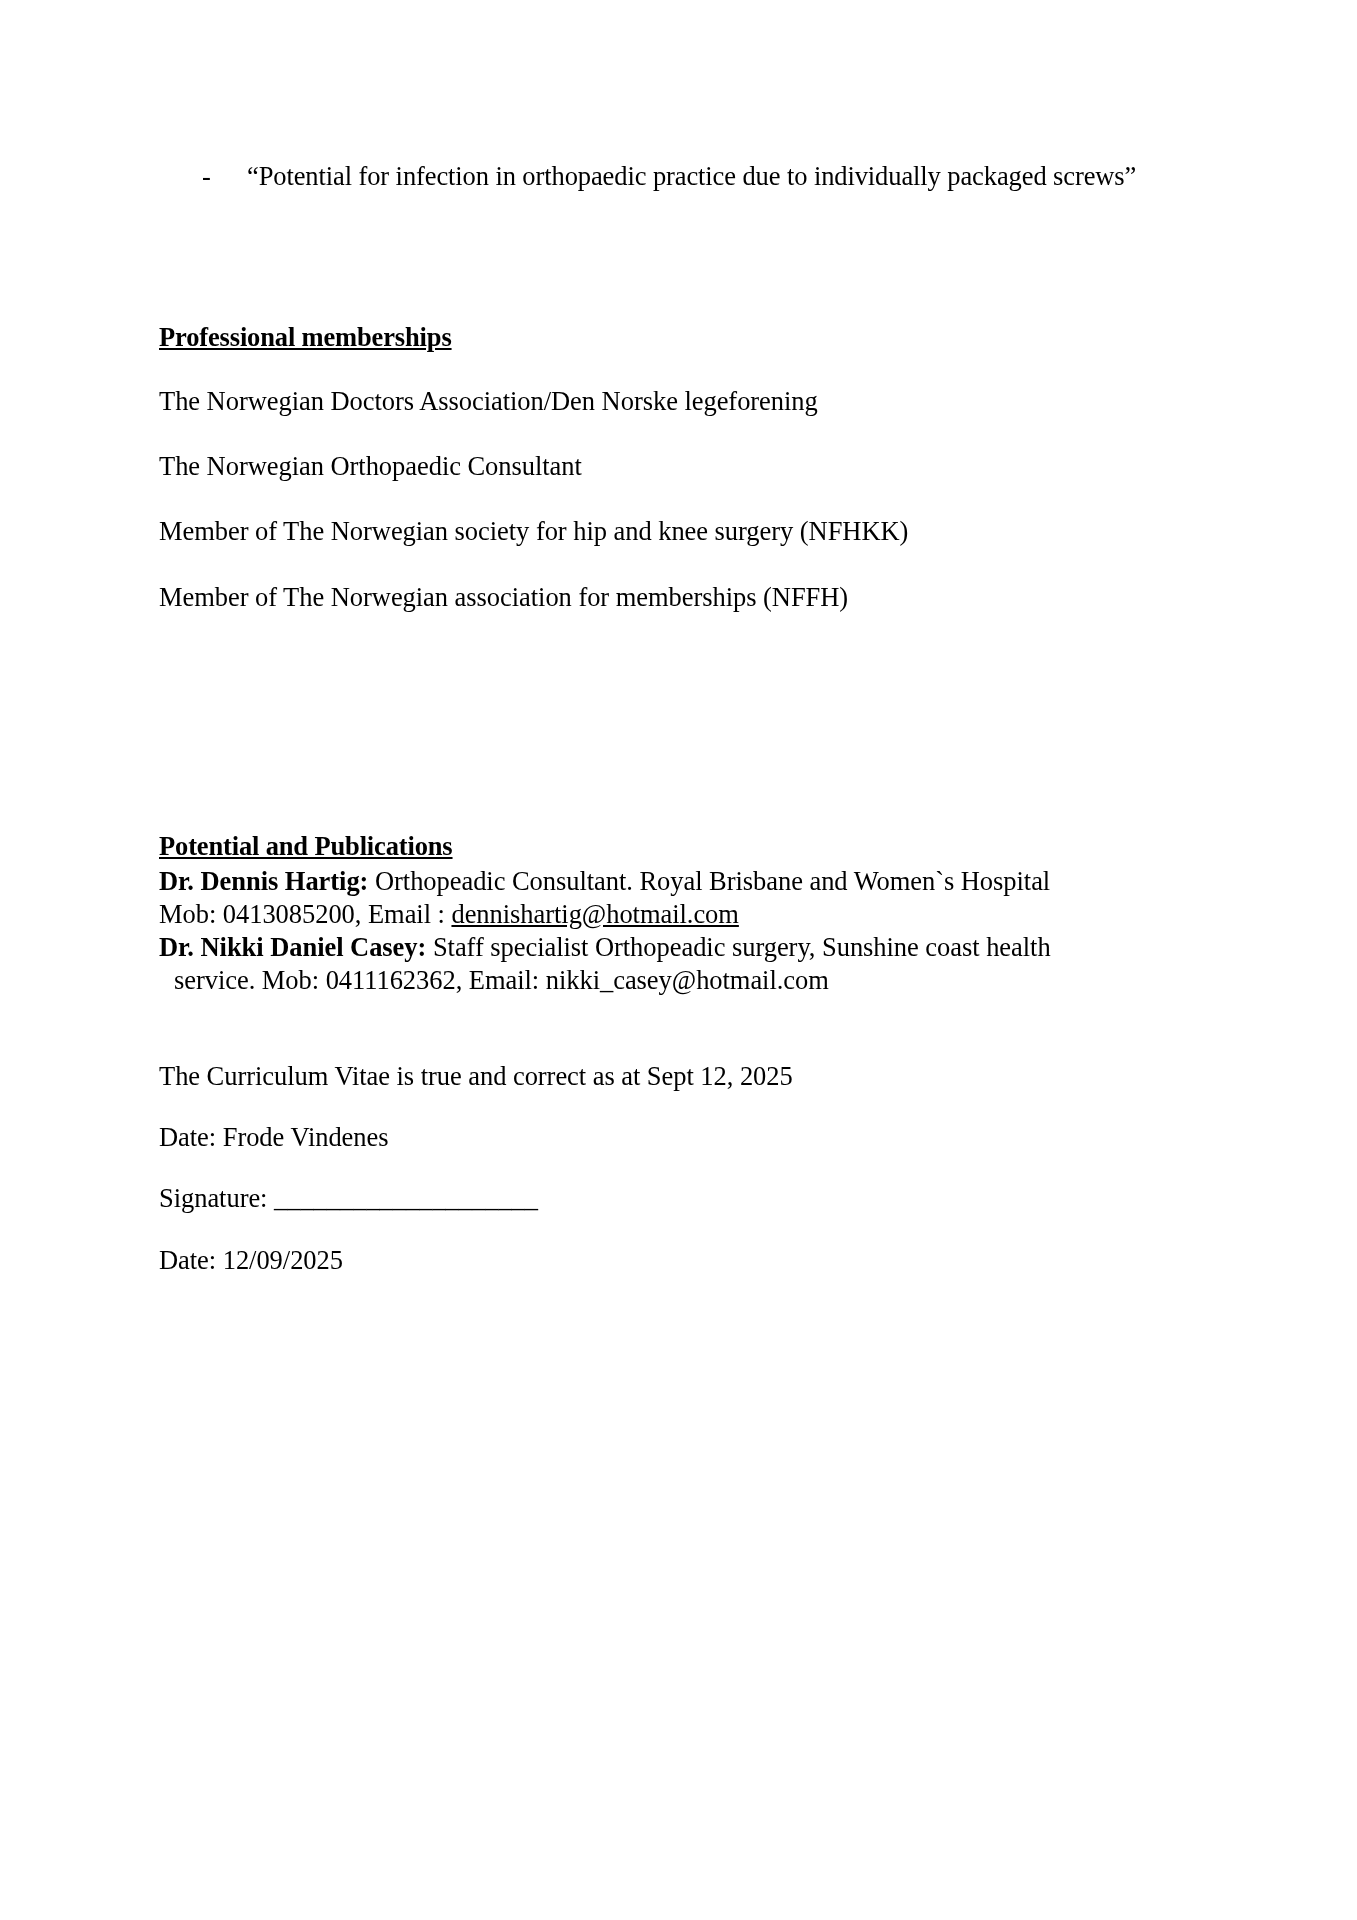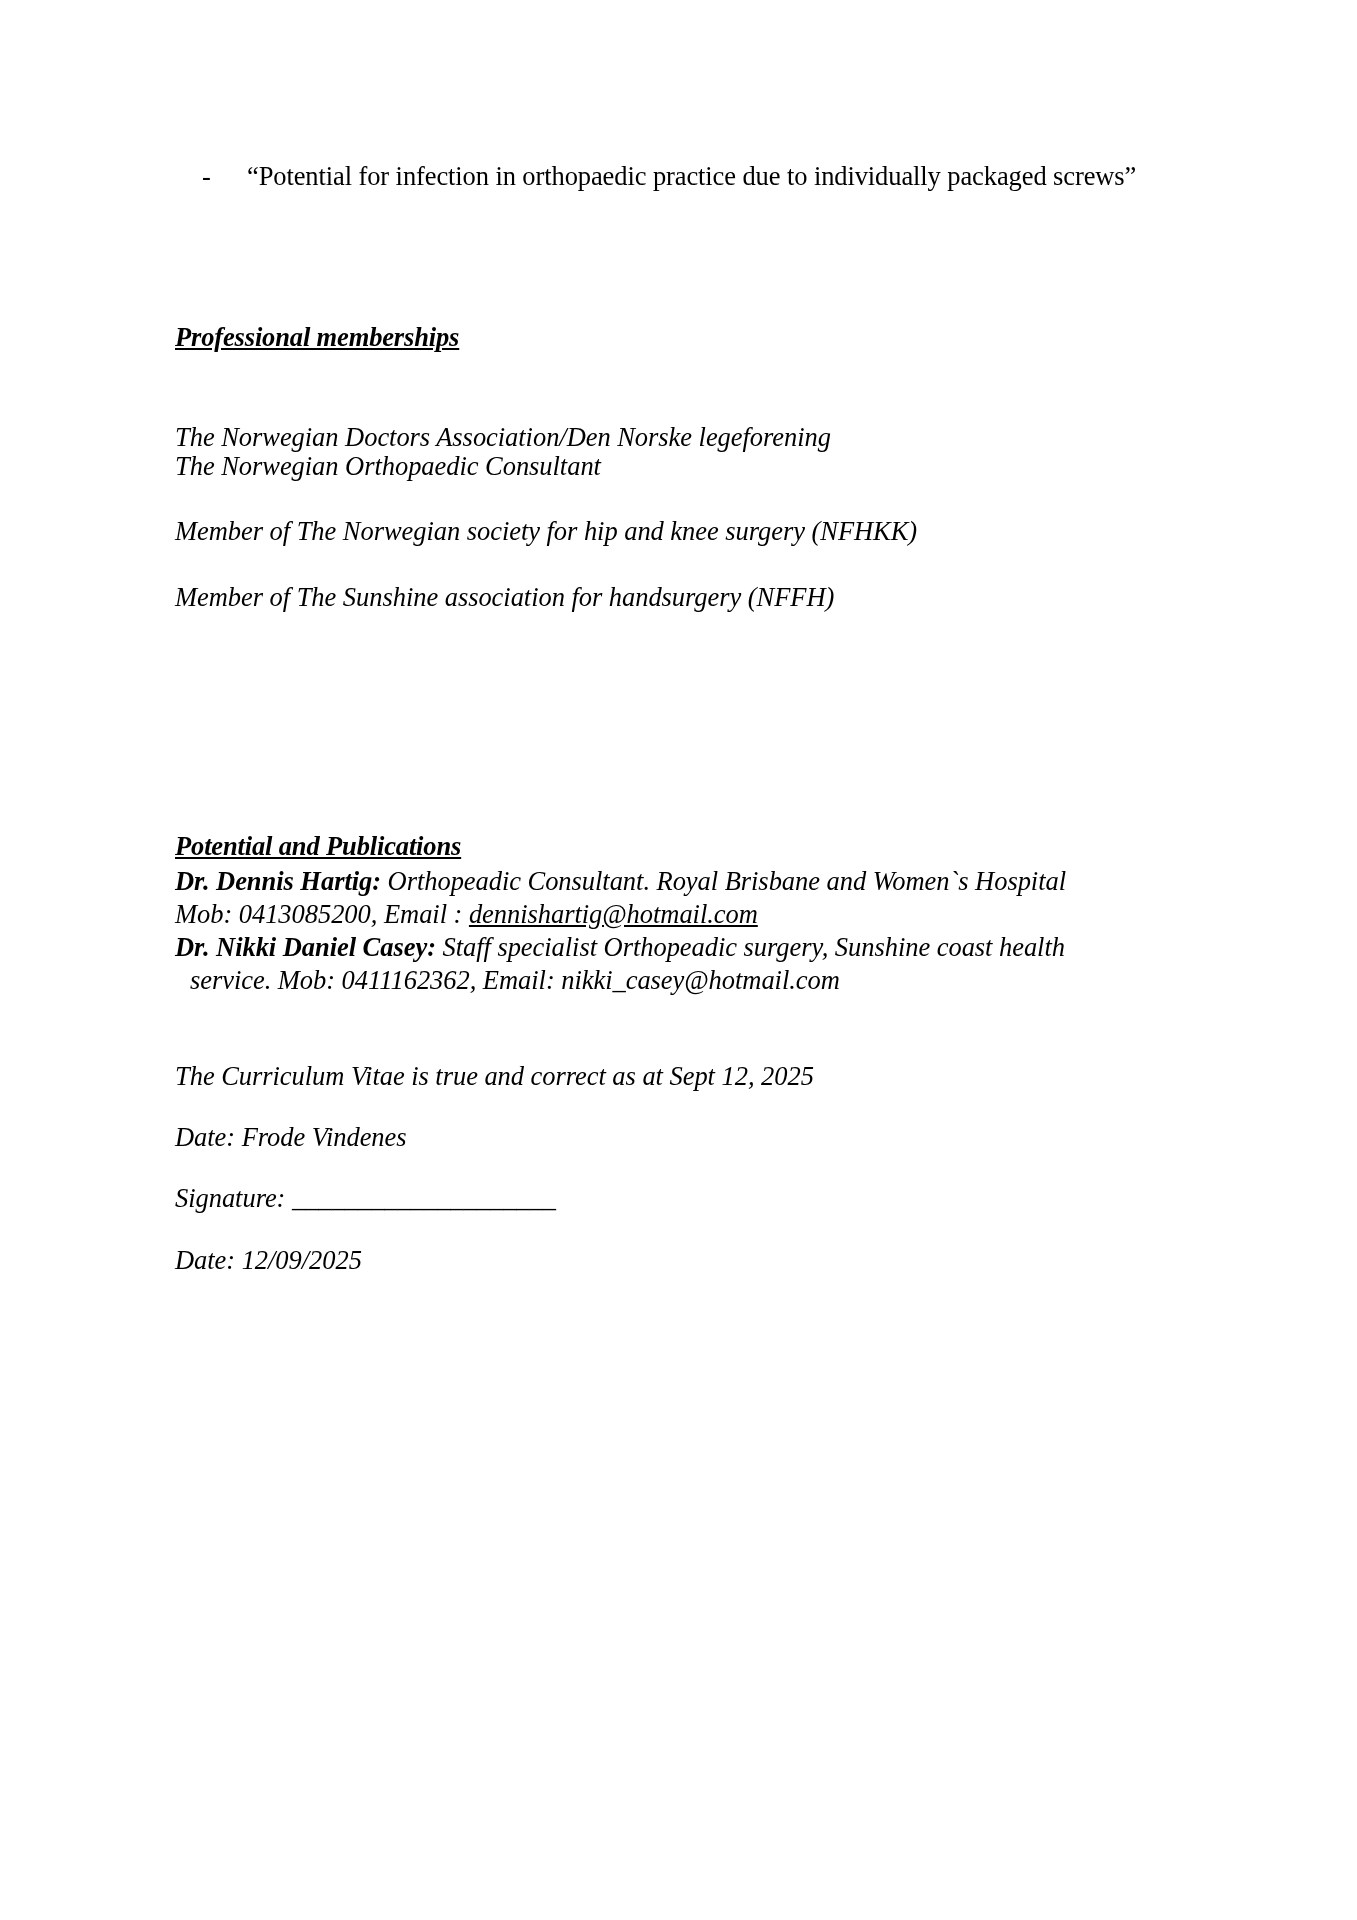--- a/index.html
+++ b/index.html
@@ -72,24 +72,24 @@
   }
 
   .bold {
     font-weight: bold;
   }
   .underline {
     text-decoration: underline;
   }
 
   
-  .blk { position: absolute; left: 16px; width: 1010px; font-style: italic; }
+  .blk { position: absolute; left: 0; width: 1010px; }
 
   #heading-memberships   { top: 320px; }
-  #membership-0          { top: 384px; margin-top: 36px; }
+  #membership-0          { top: 384px; }
   #membership-1          { top: 449px; }
   #membership-2          { top: 514px; }
   #membership-3          { top: 580px; }
 
   #heading-referees      { top: 829px; }
   #referee-0-line-0      { top: 864px; }
   #referee-0-line-1      { top: 897px; }
   #referee-1-line-0      { top: 930px; }
   #referee-1-line-1      { top: 963px; margin-left: 15px; }
 
@@ -112,21 +112,21 @@
     </ul>
 
     <div class="blk section-heading" id="heading-memberships">Professional memberships</div>
 
     <div class="blk para" id="membership-0">The Norwegian Doctors Association/Den Norske legeforening</div>
 
     <div class="blk para" id="membership-1">The Norwegian Orthopaedic Consultant</div>
 
     <div class="blk para" id="membership-2">Member of The Norwegian society for hip and knee surgery (NFHKK)</div>
 
-    <div class="blk para" id="membership-3">Member of The Sunshine association for handsurgery (NFFH)</div>
+    <div class="blk para" id="membership-3">Member of The Norwegian association for memberships (NFFH)</div>
 
     <div class="blk section-heading" id="heading-referees">Potential and Publications</div>
 
     <div class="blk para" id="referee-0-line-0">
       <span class="bold">Dr. Dennis Hartig:</span><span> Orthopeadic Consultant. Royal Brisbane and Women`s Hospital</span>
     </div>
 
     <div class="blk para" id="referee-0-line-1">
       <span>Mob: 0413085200, Email : </span><span class="underline">dennishartig@hotmail.com</span>
     </div>

